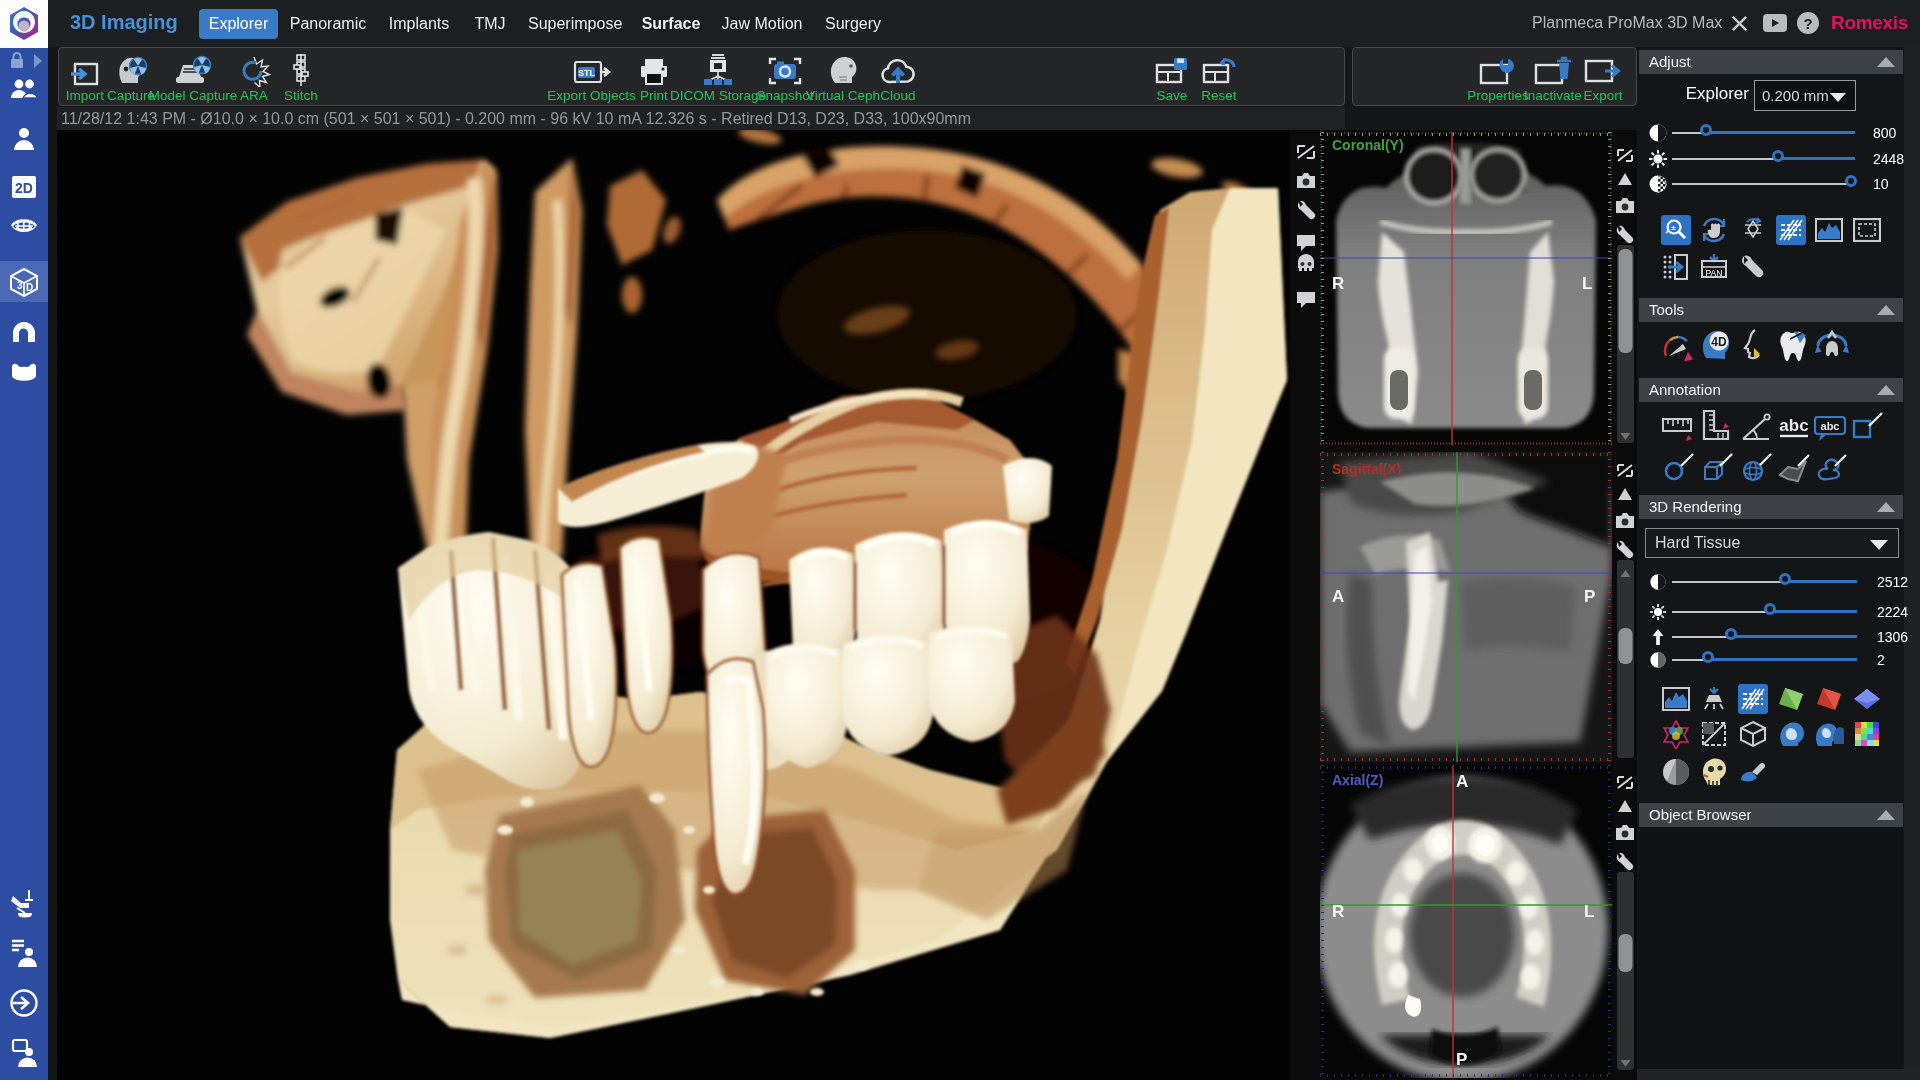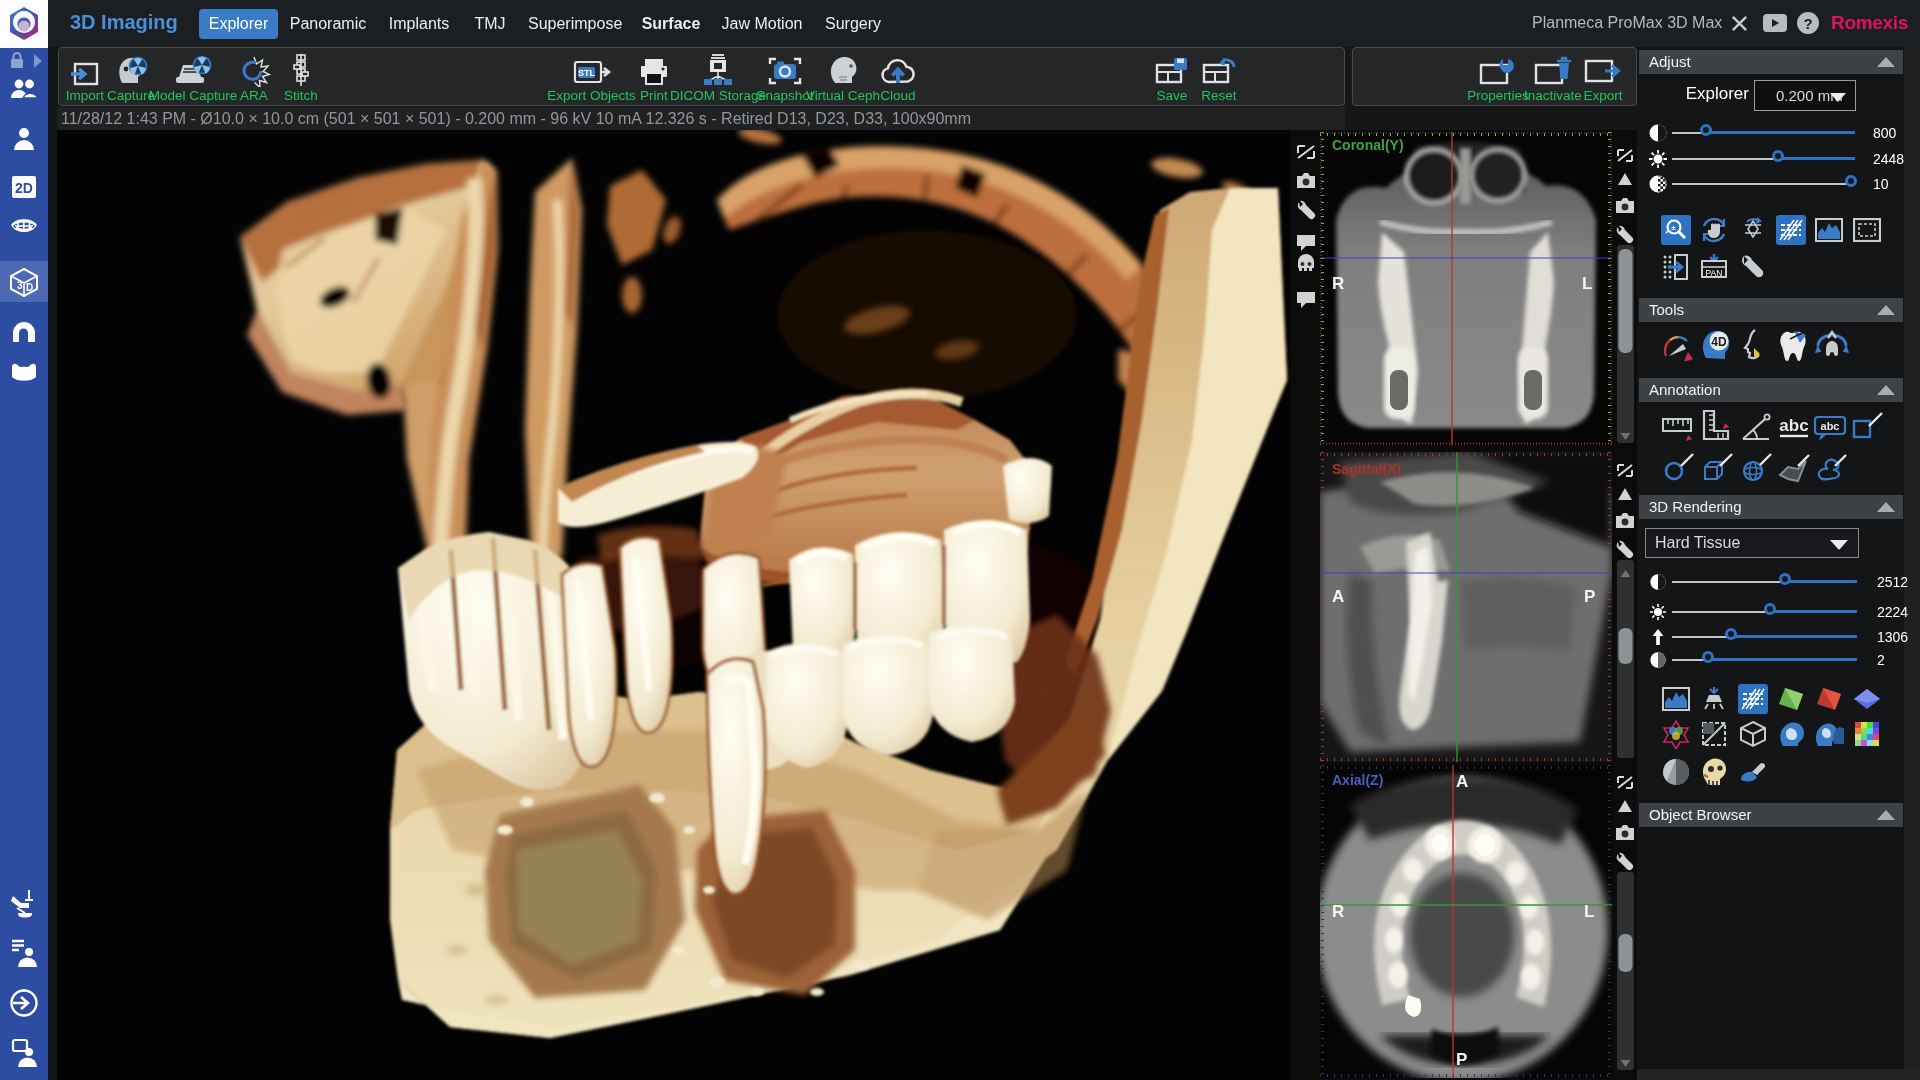--- a/index.html
+++ b/index.html
@@ -689,21 +689,21 @@
       <path d="M4 82 a5 5 0 0 0 2 8 l7 7 a3.4 3.4 0 0 0 5 -5 l-7 -7 a5 5 0 0 0 -6 -4 l3 3 -3 3 Z"></path>
       </g>
     <rect x="3" y="100" width="17" height="198" rx="3" fill="#2e3032"></rect>
     <rect x="4.5" y="162" width="14" height="38" rx="6" fill="#8f9294"></rect>
     <path d="M11.5 295 l-5 -7 h10 Z" fill="#6f7274"></path>
   </svg>
   <div class="abs" id="rpanel"></div>
   <div class="abs" id="redge"></div>
   <div class="abs sect" style="top:50px">Adjust<span class="tri"></span></div>
   <div class="abs" style="left:1649px;top:84px;width:100px;text-align:right;color:#fff;font-size:17px">Explorer</div>
-  <div class="abs" style="left:1754px;top:80px;width:102px;height:31px;background:#0d0f11;border:1px solid #999c9f;color:#d6d8da;font-size:15px;line-height:29px;padding-left:21px">0.200 mm
+  <div class="abs" style="left:1754px;top:80px;width:102px;height:31px;background:#0d0f11;border:1px solid #999c9f;color:#d6d8da;font-size:15px;line-height:29px;padding-left:7px">0.200 mm
     <span style="position:absolute;right:9px;top:12px;width:0;height:0;border-left:8px solid transparent;border-right:8px solid transparent;border-top:9px solid #e8eaec"></span></div>
   <div class="abs sldrow" style="top:122px">
     <span class="sicn">
         <svg width="20" height="20" viewBox="0 0 20 20">
           <circle cx="10" cy="10" r="8.5" fill="#fff"></circle>
           <path d="M10 1.5 a8.5 8.5 0 0 0 0 17 Z" fill="#15171a" transform="rotate(180 10 10)"></path>
         </svg>
       </span>
     <span class="track" style="left:27px;width:37px"></span>
       <span class="trackb" style="left:64px;width:146px"></span>
@@ -893,21 +893,21 @@
   <div class="abs" style="left:1777px;top:453px"><svg width="34" height="32" viewBox="0 0 34 32">
         <path d="M3 22 l8 -8 10 2 8 -8 -8 20 -10 -2 Z" fill="#4a4d50" stroke="#8a8d90" stroke-width="2"></path>
         <path d="M24 10 L32 2 M21 13 l4 -4" stroke="#e8eaec" stroke-width="2.4"></path>
       </svg></div>
   <div class="abs" style="left:1814px;top:453px"><svg width="34" height="32" viewBox="0 0 34 32">
         <path d="M6 24 c-4 -4 2 -10 8 -8 c-6 -4 0 -12 7 -8 c6 3 4 8 -2 9 c7 0 8 7 2 8 c-7 1 -13 3 -15 -1 Z" fill="none" stroke="#3a7bc8" stroke-width="2.2"></path>
         <path d="M24 10 L32 2 M21 13 l4 -4" stroke="#e8eaec" stroke-width="2.4"></path>
       </svg></div>
 
   <div class="abs sect" style="top:495px">3D Rendering<span class="tri"></span></div>
-  <div class="abs" style="left:1645px;top:528px;width:214px;height:30px;background:#17191c;border:1px solid #878a8d;color:#d8dadc;font-size:16px;line-height:28px;padding-left:9px">Hard Tissue
+  <div class="abs" style="left:1645px;top:528px;width:254px;height:30px;background:#17191c;border:1px solid #878a8d;color:#d8dadc;font-size:16px;line-height:28px;padding-left:9px">Hard Tissue
     <span style="position:absolute;right:10px;top:11px;width:0;height:0;border-left:9px solid transparent;border-right:9px solid transparent;border-top:10px solid #e8eaec"></span></div>
   <div class="abs sldrow" style="top:571px">
     <span class="sicn">
         <svg width="18" height="18" viewBox="0 0 20 20">
           <circle cx="10" cy="10" r="8.5" fill="#fff"></circle>
           <path d="M10 1.5 a8.5 8.5 0 0 0 0 17 Z" fill="#15171a" transform="rotate(180 10 10)"></path>
         </svg>
       </span>
     <span class="track" style="left:27px;width:116px"></span>
       <span class="trackb" style="left:143px;width:69px"></span>

